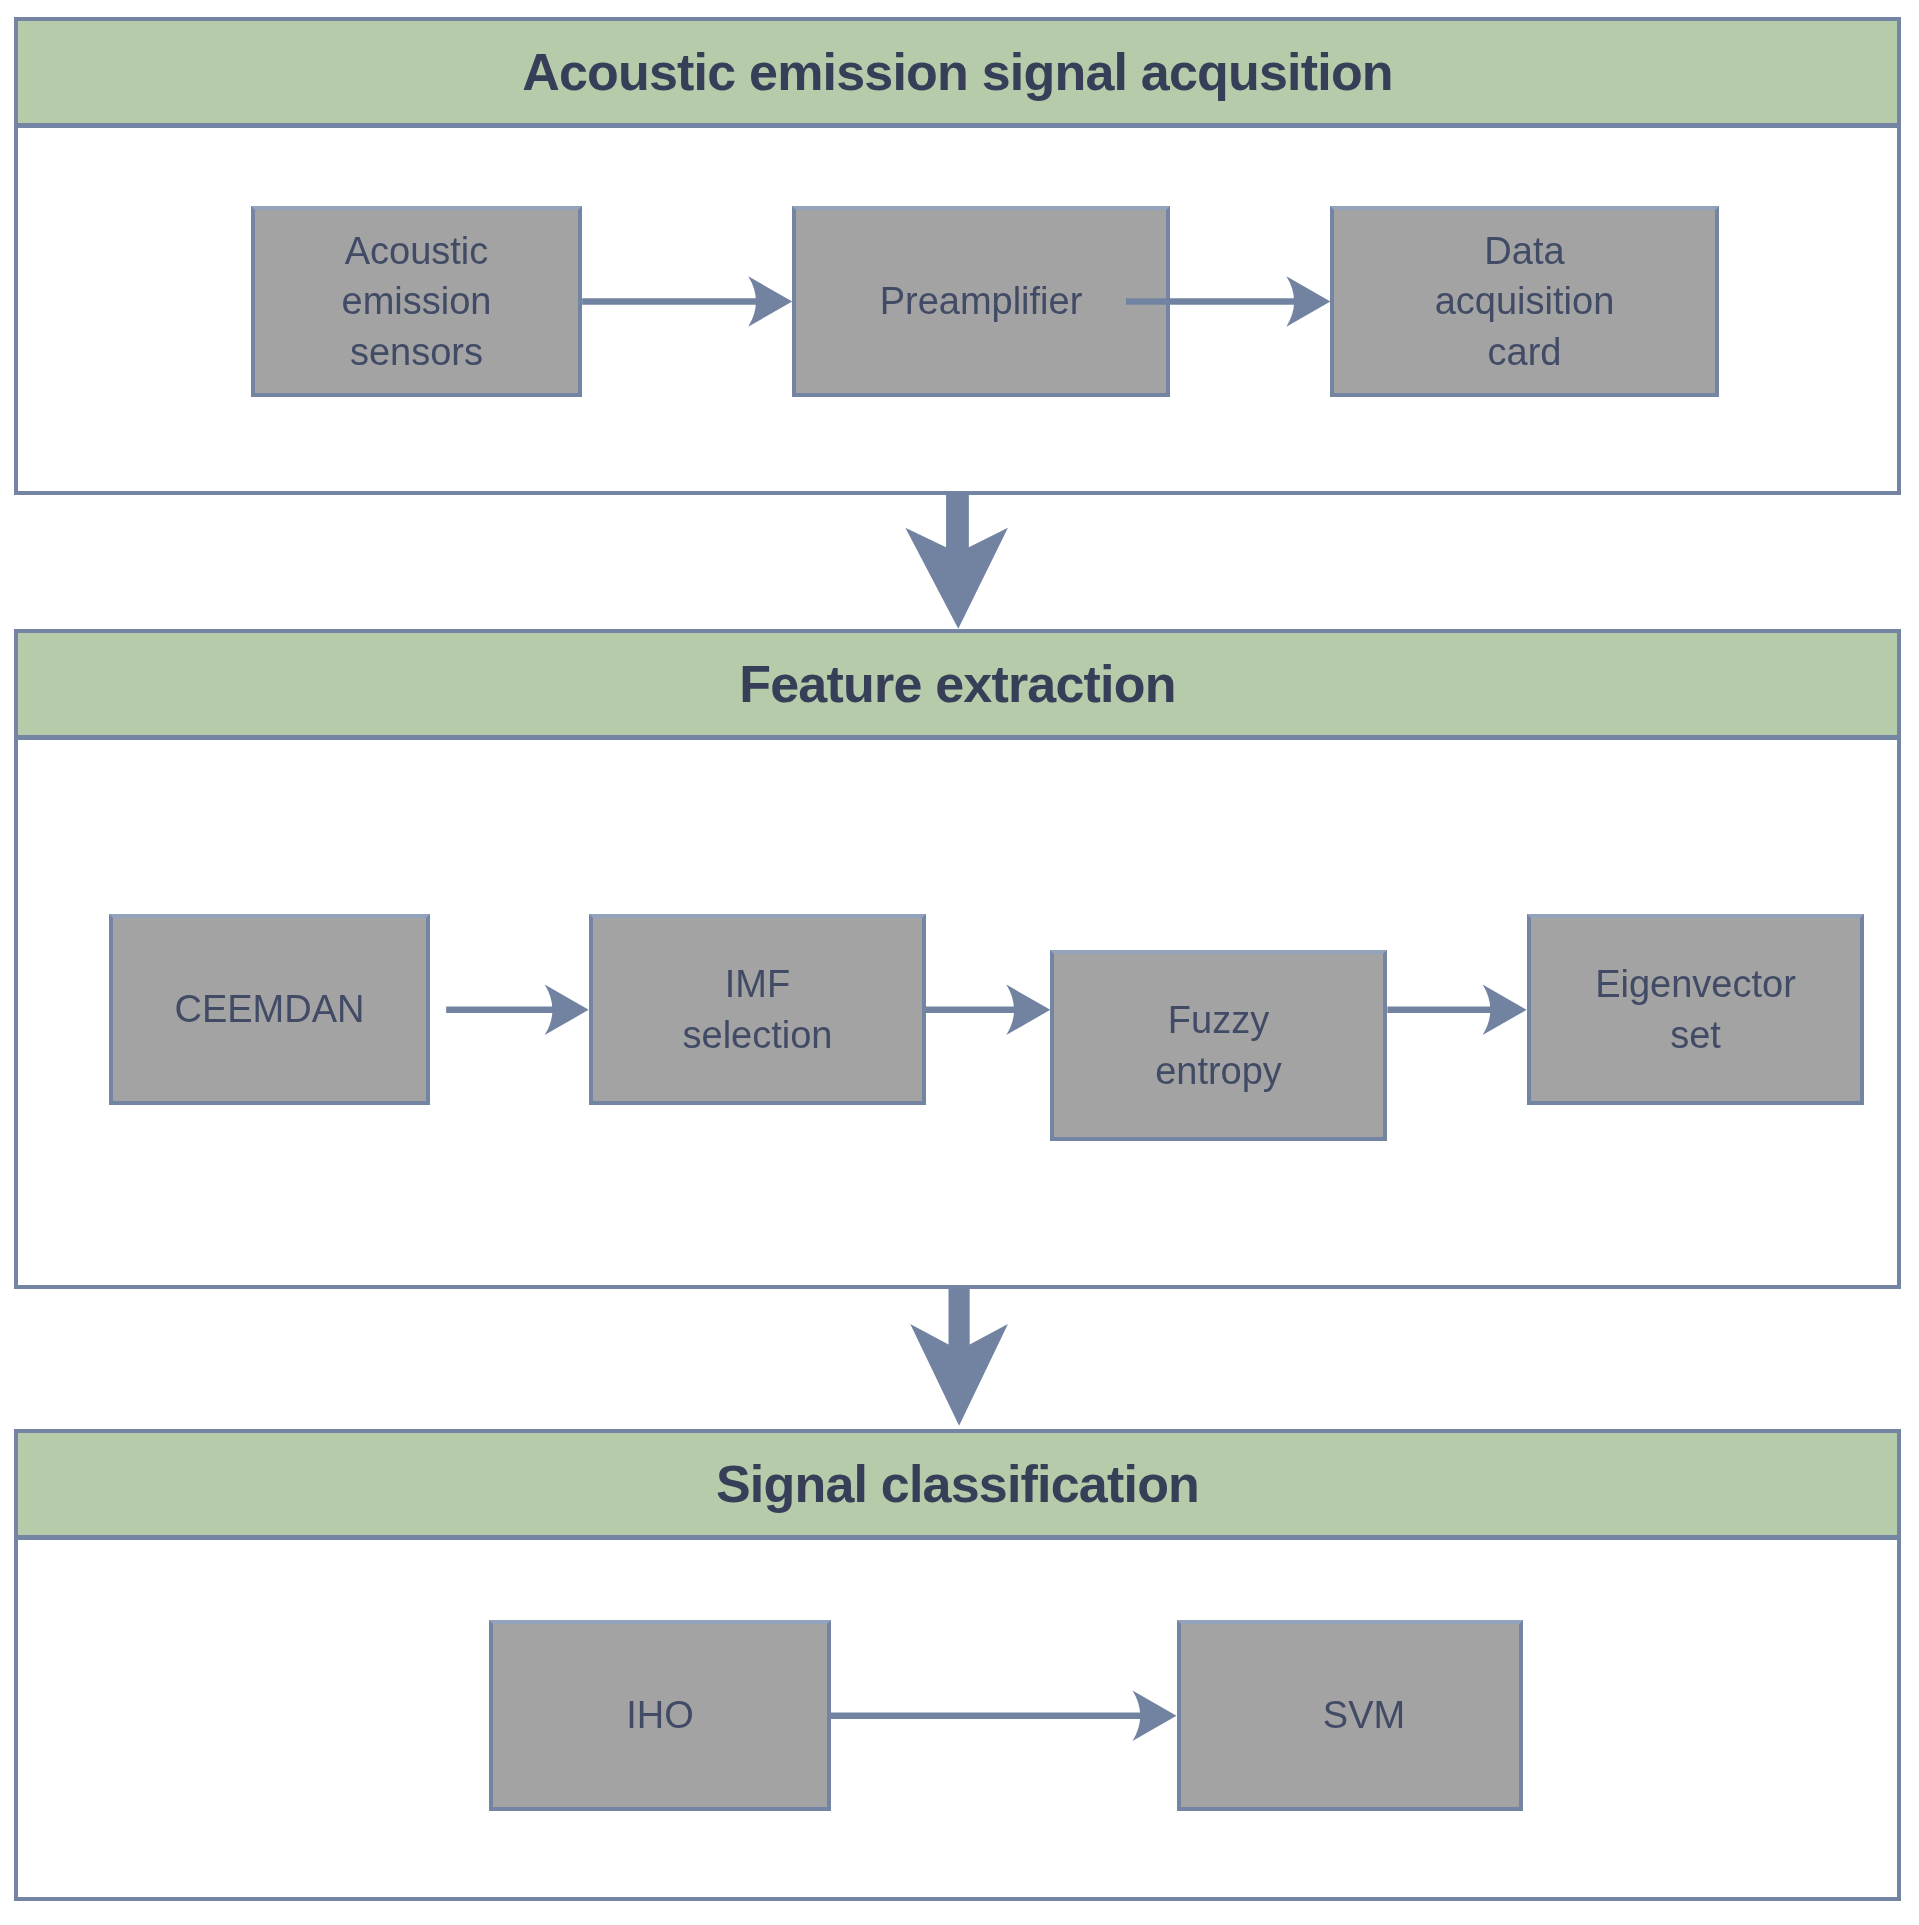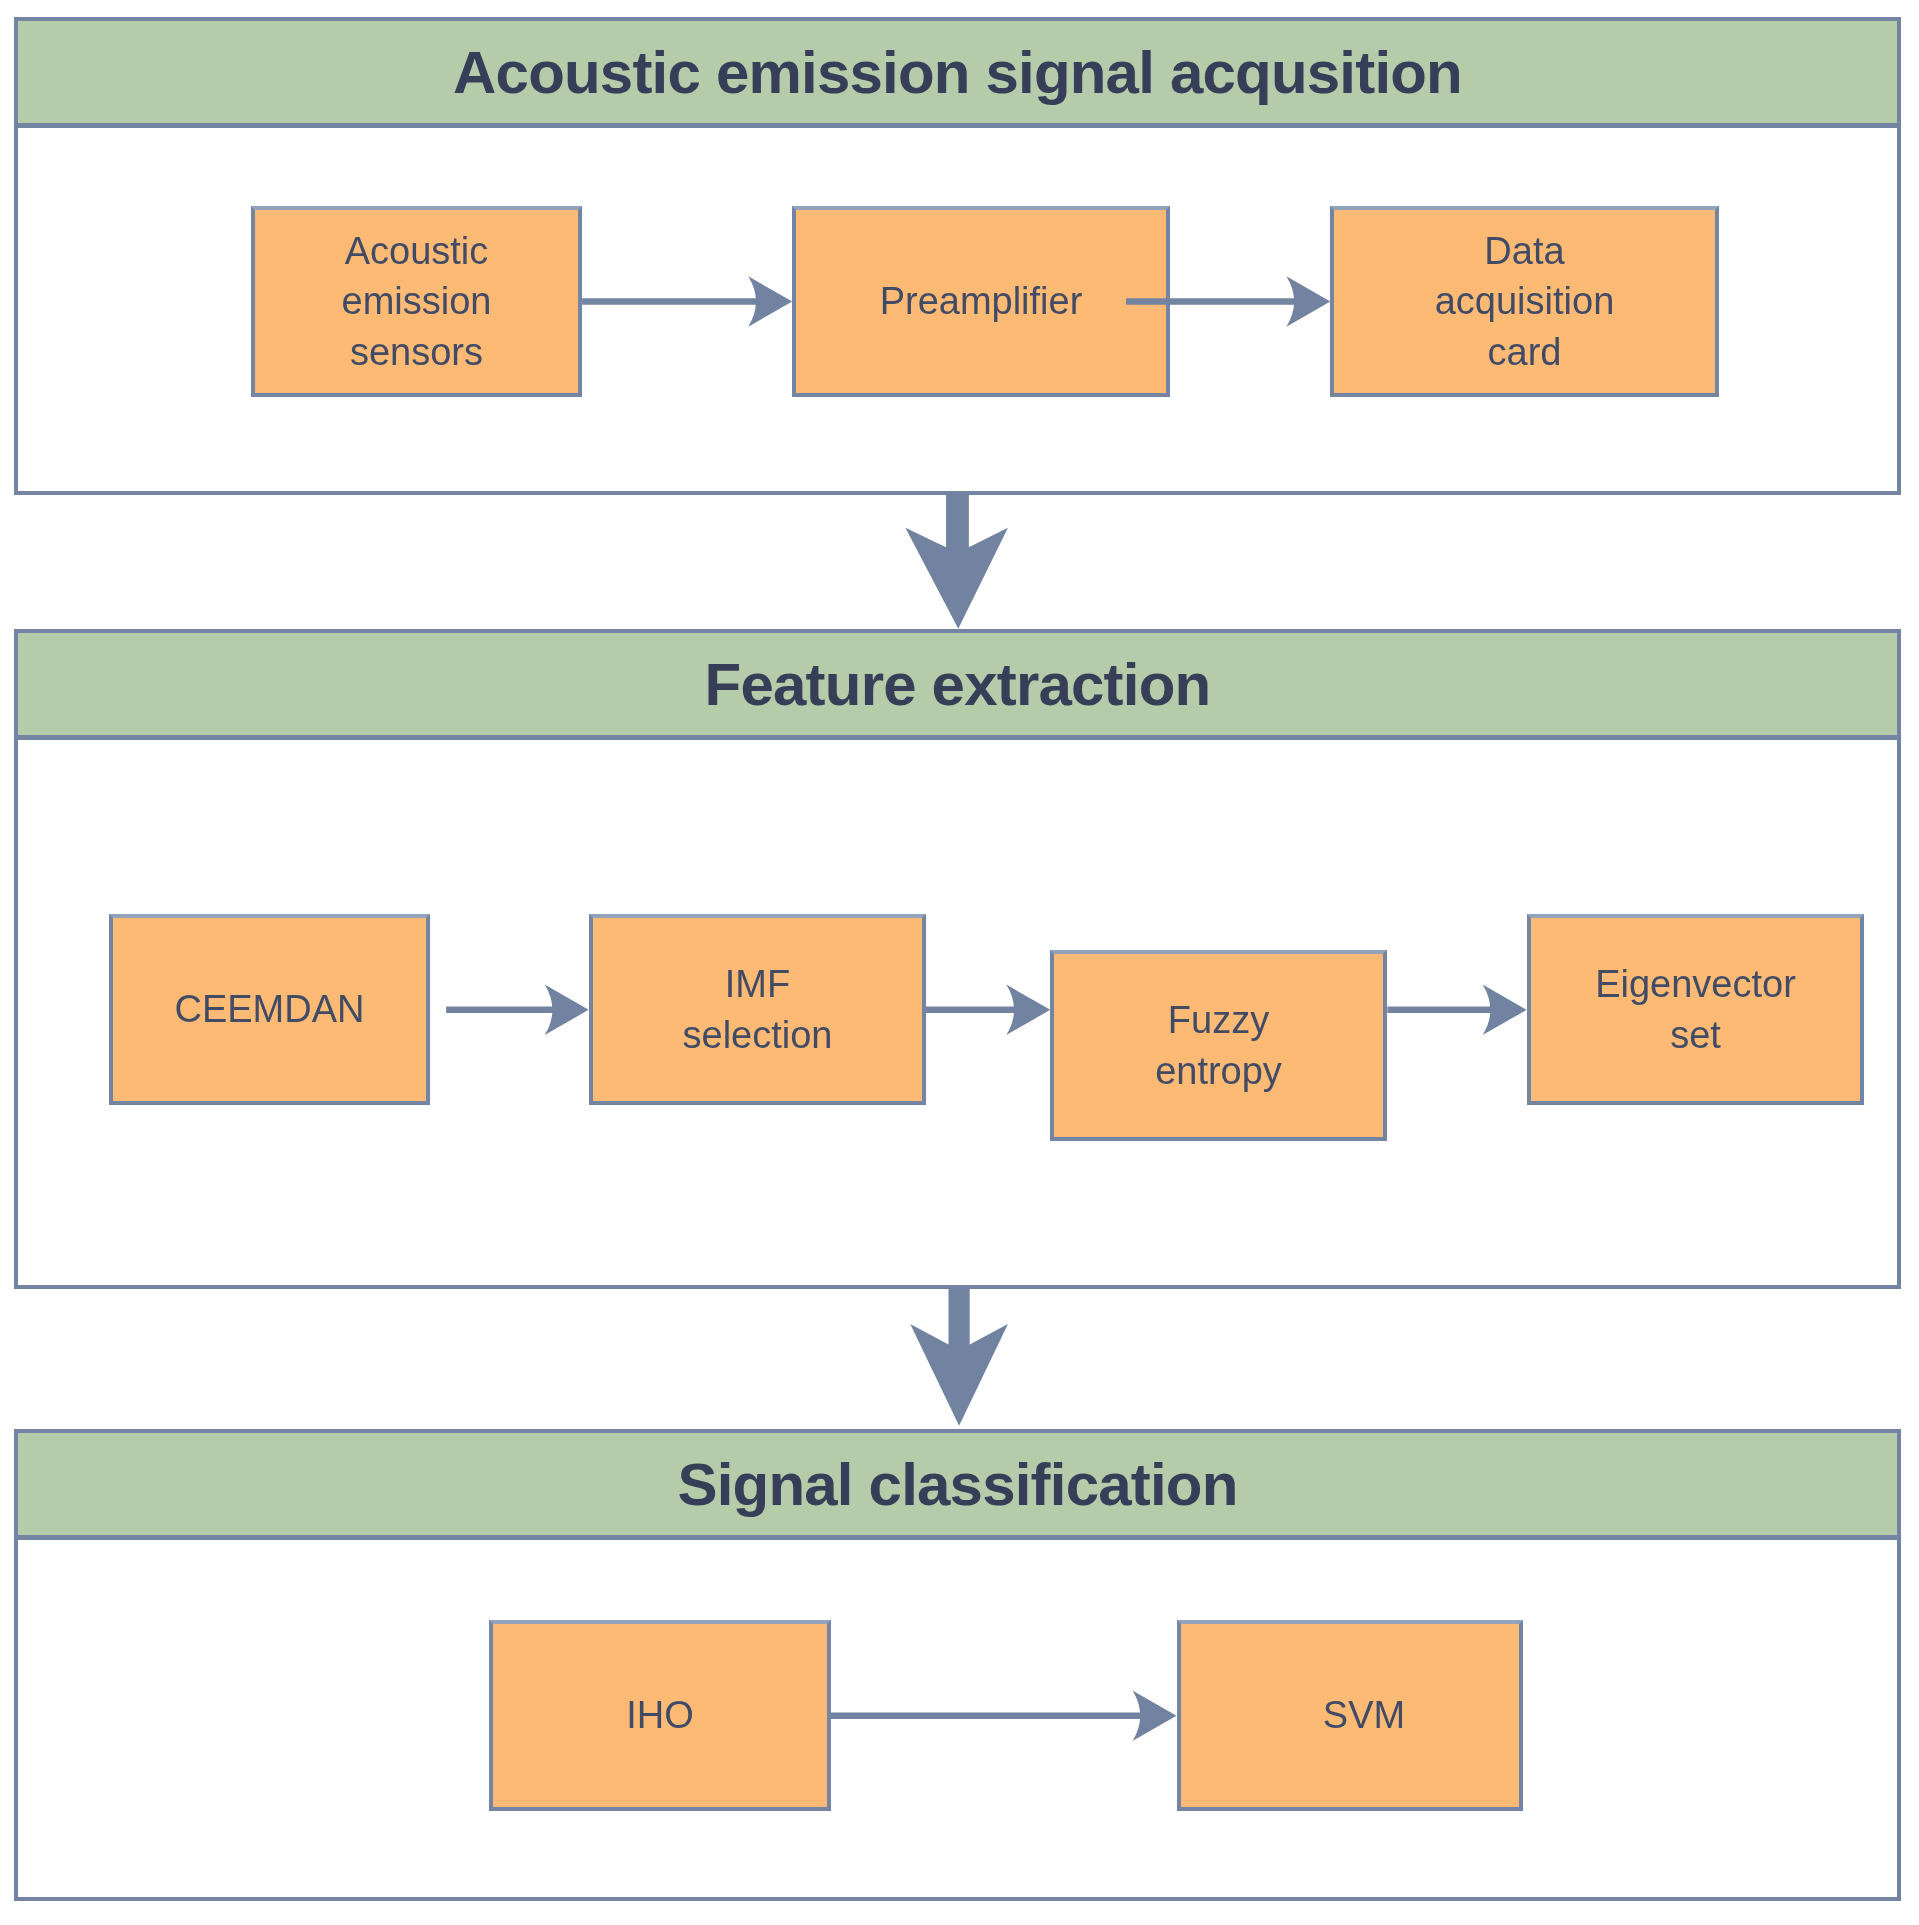--- a/index.html
+++ b/index.html
@@ -23,31 +23,31 @@
   }
   .panel-header {
     height: 107px;
     background: #b5cbaa;
     border-bottom: 5.7px solid #7385a3;
     display: flex;
     align-items: center;
     justify-content: center;
   }
   .panel-title {
-    font-size: 60px;
+    font-size: 52px;
     font-weight: bold;
     color: #363f57;
     letter-spacing: -0.8px;
     white-space: nowrap;
   }
 
   .gbox {
     position: absolute;
     height: 191px;
-    background: #fdba74;
+    background: #a3a3a3;
     border: 4.1px solid #7385a3;
     border-top: 4.9px solid #93a3bc;
     border-bottom-width: 4.9px;
     display: flex;
     align-items: center;
     justify-content: center;
     text-align: center;
   }
   .gbox-label {
     font-size: 38px;

